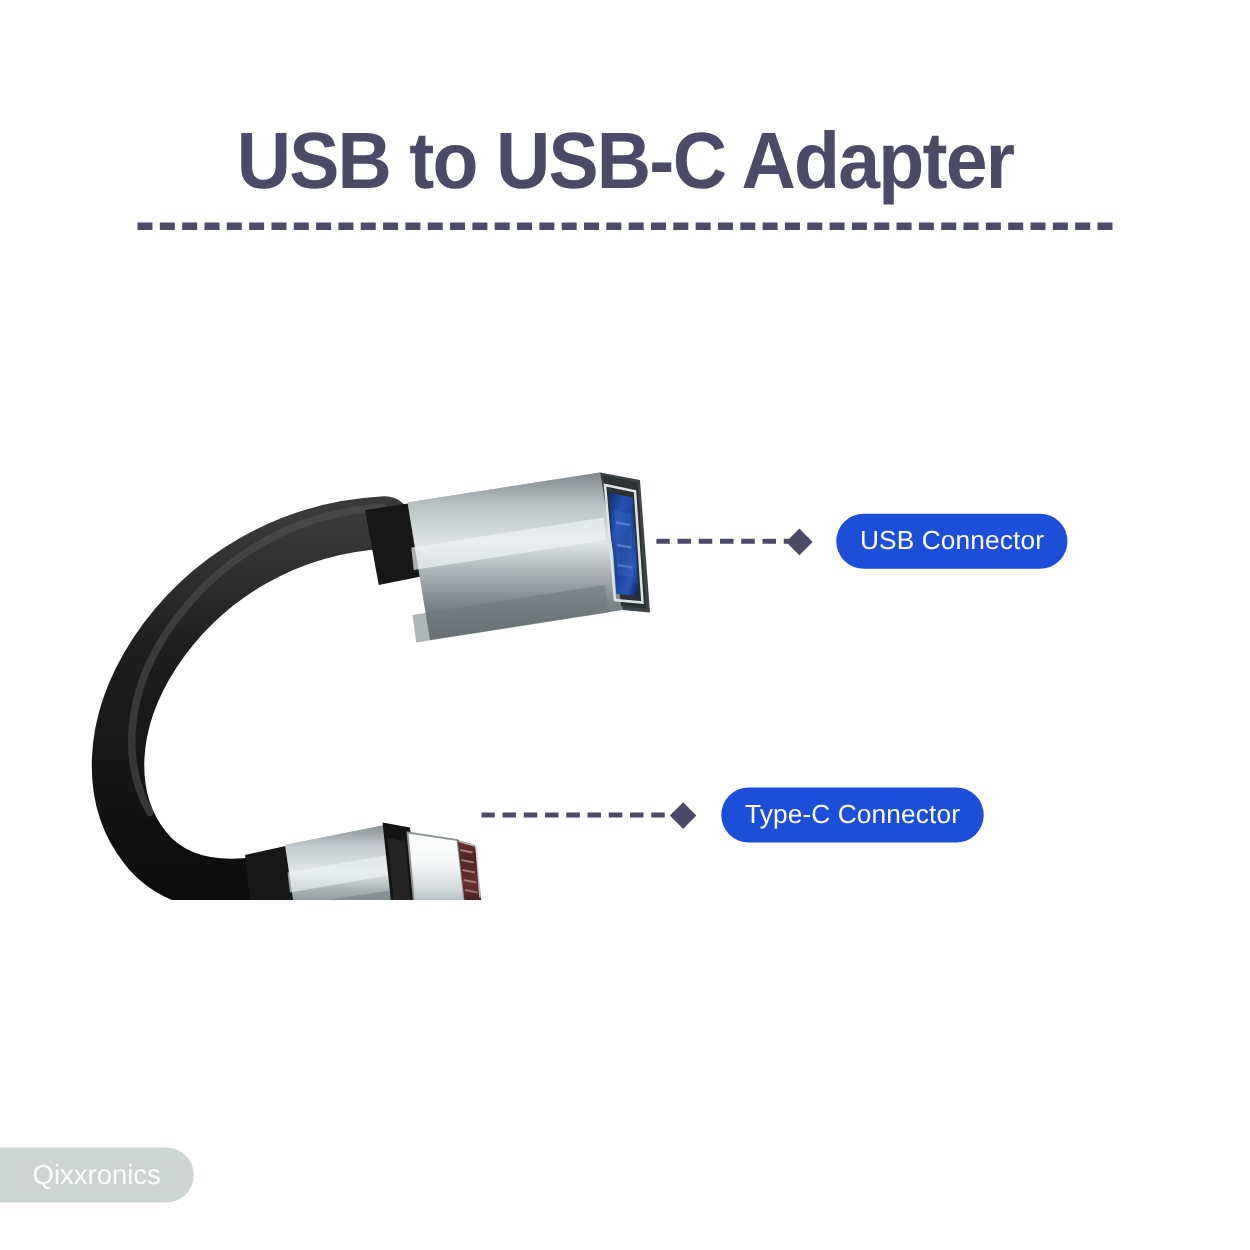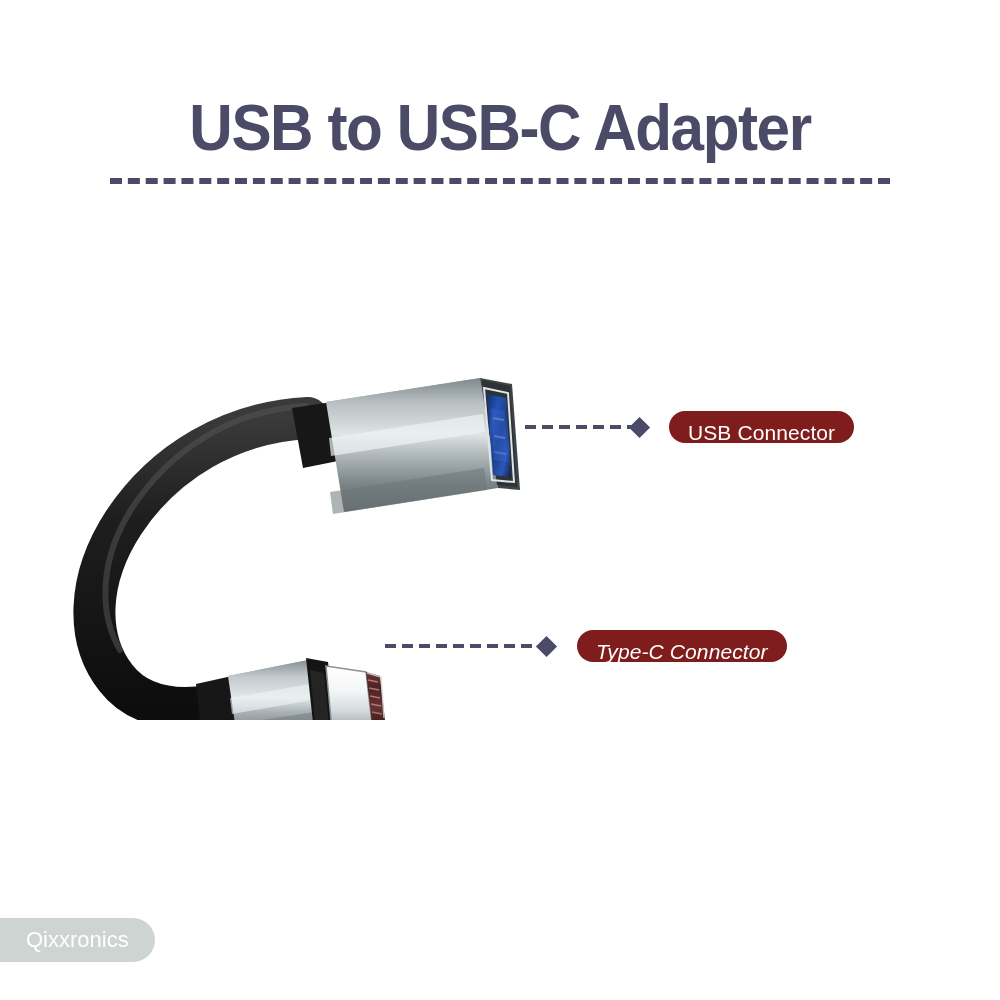--- a/index.html
+++ b/index.html
@@ -76,45 +76,45 @@
   }
   .leader-diamond {
     width: 15px;
     height: 15px;
     background: #4b4b68;
     transform: rotate(45deg);
     flex: 0 0 auto;
     margin-left: -1px;
   }
   .callout-badge {
-    background: #7f1d1d;
+    background: #1d4ed8;
     color: #ffffff;
     border-radius: 999px;
     font-size: 21px;
     font-weight: normal;
     line-height: 44px;
-    height: 32px;
+    height: 44px;
     padding: 0 19px;
     white-space: nowrap;
     letter-spacing: 0.1px;
   }
 
   #callout-usb {
     left: 525px;
     top: 411px;
   }
   #callout-usb .leader-line { width: 108px; }
   #callout-usb .callout-badge { margin-left: 22px; }
 
   #callout-typec {
     left: 385px;
     top: 630px;
   }
   #callout-typec .leader-line { width: 155px; }
-  #callout-typec .callout-badge { margin-left: 23px; font-style: italic; }
+  #callout-typec .callout-badge { margin-left: 23px; }
 
   
   #brand-watermark {
     position: absolute;
     left: -24px;
     top: 918px;
     height: 44px;
     padding: 0 26px 0 50px;
     background: #ced4d2;
     border-radius: 999px;

